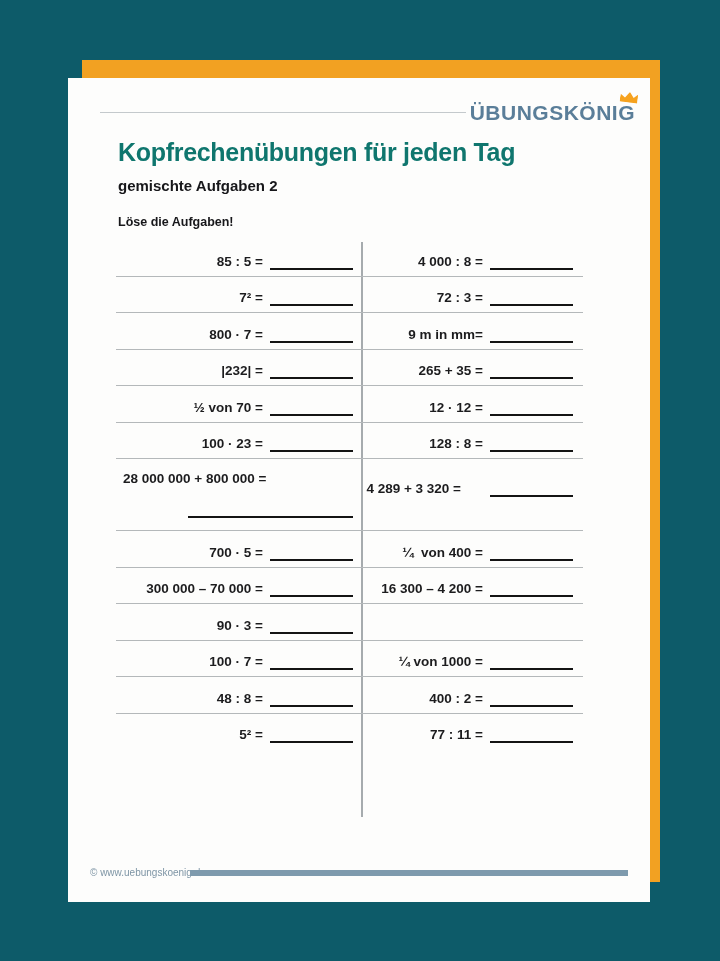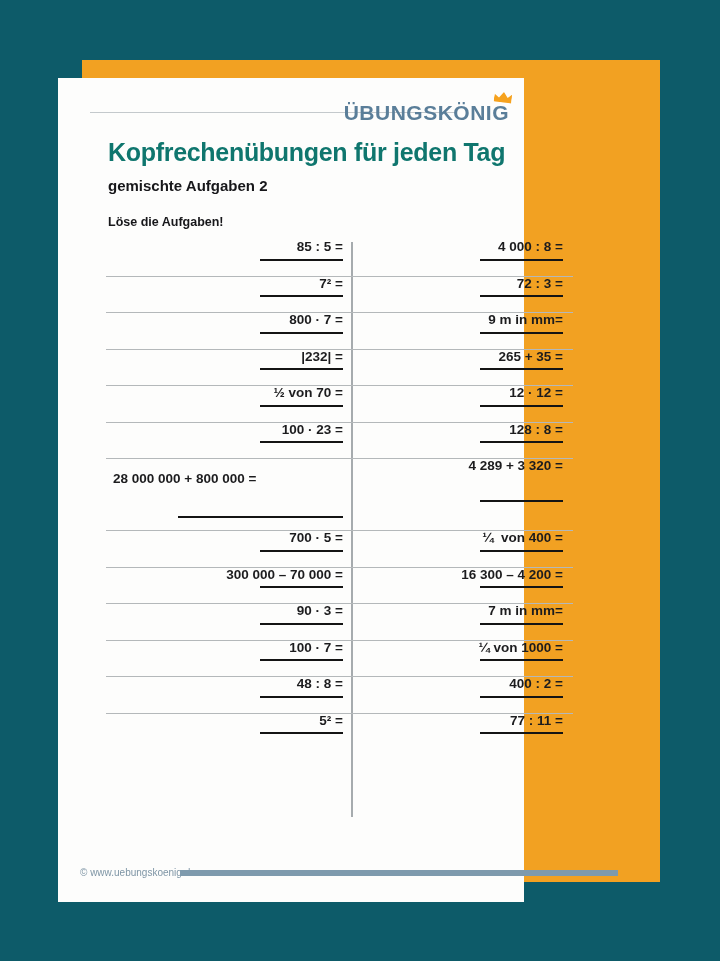--- a/index.html
+++ b/index.html
@@ -17,22 +17,22 @@
   
   .sheet-orange {
     position: absolute;
     left: 82px; top: 60px;
     width: 578px; height: 822px;
     background: #f2a122;
   }
   
   .page {
     position: absolute;
-    left: 58px; top: 78px;
-    width: 466px; height: 824px;
+    left: 68px; top: 78px;
+    width: 582px; height: 824px;
     background: #fdfdfc;
   }
   .header-line {
     position: absolute;
     left: 32px; top: 34px;
     width: 366px; height: 1px;
     background: #c4c9cc;
   }
   .brand {
     position: absolute;
@@ -92,22 +92,22 @@
   .rp.tall { height: 72px; }
   .rule {
     position: absolute;
     left: 21px; bottom: 0;
     width: 467px; height: 1px;
     background: #b4b8ba;
   }
   .cell {
     display: flex;
     align-items: flex-end;
+    justify-content: flex-end;
     box-sizing: border-box;
-    flex-direction: column;
   }
   .cell.l { width: 267px; padding: 0 9px 7px 0; }
   .cell.r { width: 273px; padding: 0 62px 7px 16px; }
   .eq {
     font-size: 13.5px; font-weight: bold;
     color: #1c1c1e;
     white-space: pre;
     line-height: 1.1;
   }
   .blank {
@@ -270,24 +270,20 @@
         <div class="rule"></div>
       </div>
 
 
 
       <div class="rp">
         <div class="cell l">
             <span class="eq">90 · 3 =</span>
             <span class="blank"></span>
           </div>
-        <div class="cell r">
-            <span class="eq">7 m in mm=</span>
-            <span class="blank"></span>
-          </div>
         <div class="rule"></div>
       </div>
 
       <div class="rp">
         <div class="cell l">
             <span class="eq">100 · 7 =</span>
             <span class="blank"></span>
           </div>
         <div class="cell r">
             <span class="eq">¼ von 1000 =</span>

